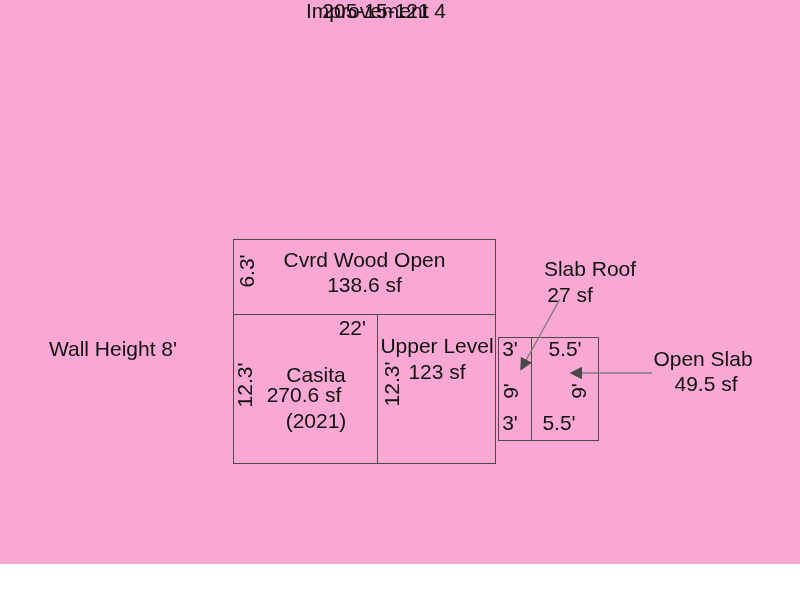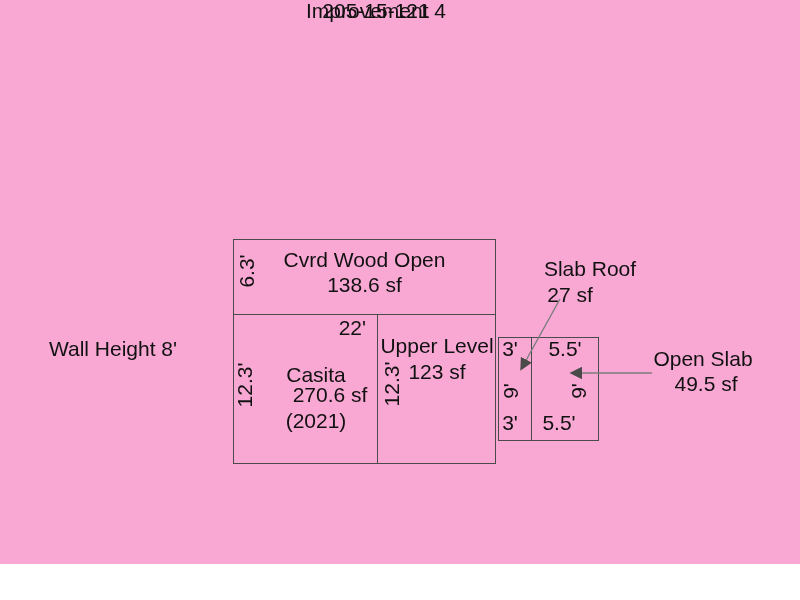--- a/index.html
+++ b/index.html
@@ -65,21 +65,21 @@
   <div class="hline" style="left:233px; top:313.5px; width:263px;"></div>
   <div class="vline" style="left:376.5px; top:314px; height:149px;"></div>
 
   <div class="lbl ctr" style="left:233px; top:249px; width:263px;">Cvrd Wood Open</div>
   <div class="lbl ctr" style="left:233px; top:274px; width:263px;">138.6 sf</div>
   <div class="lbl rot" style="left:246px; top:271px;">6.3'</div>
 
   <div class="lbl rgt" style="left:233px; top:317px; width:133px;text-align:right;">22'</div>
 
   <div class="lbl ctr" style="left:236px; top:364px; width:160px;">Casita</div>
-  <div class="lbl ctr" style="left:250px; top:384px; width:160px;">270.6 sf</div>
+  <div class="lbl ctr" style="left:224px; top:384px; width:160px;">270.6 sf</div>
   <div class="lbl ctr" style="left:236px; top:410px; width:160px;">(2021)</div>
   <div class="lbl rot" style="left:244px; top:385px;">12.3'</div>
 
   <div class="lbl ctr" style="left:378px; top:335px; width:118px;">Upper Level</div>
   <div class="lbl ctr" style="left:378px; top:361px; width:118px;">123 sf</div>
   <div class="lbl rot" style="left:391px; top:384px;">12.3'</div>
 
   <div class="box" style="left:498px; top:337px; width:101px; height:104px;"></div>
   <div class="vline" style="left:530.5px; top:337px; height:104px;"></div>
 

